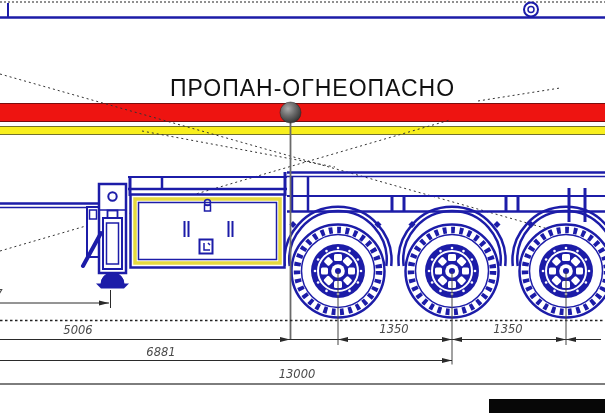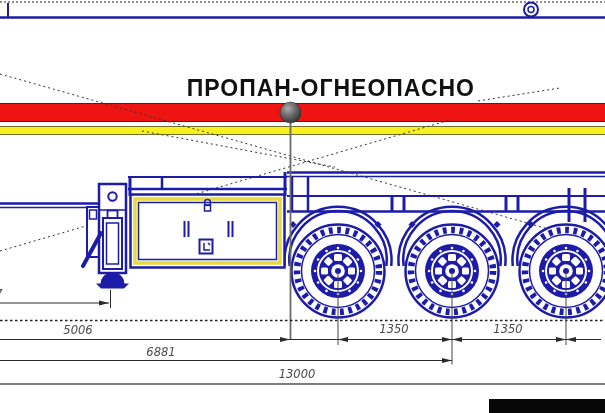--- a/index.html
+++ b/index.html
@@ -4,22 +4,22 @@
 <style>
   html,body{margin:0;padding:0;background:#ffffff;}
   .canvas{
     position:relative;width:605px;height:413px;background:#ffffff;
     overflow:hidden;font-family:"Liberation Sans",sans-serif;
   }
   .stripe{position:absolute;left:0;width:605px;}
   .stripe-red{top:103px;height:17px;background:#ee1411;border-top:1px solid #7a0d0d;border-bottom:1px solid #7a0d0d;}
   .stripe-yellow{top:126px;height:7px;background:#f8ef1e;border-top:1px solid #72722e;border-bottom:1px solid #72722e;}
   .title{
-    position:absolute;top:76px;left:150px;width:325px;text-align:right;
-    font-size:23px;font-weight:bold;letter-spacing:1px;color:#101010;line-height:24px;white-space:nowrap;
+    position:absolute;top:76px;left:150px;width:325px;text-align:center;
+    font-size:23px;font-weight:normal;letter-spacing:1px;color:#101010;line-height:24px;white-space:nowrap;
   }
   .drawing{position:absolute;left:0;top:0;}
   .blackbar{position:absolute;left:489px;top:399px;width:116px;height:14px;background:#070707;}
   text.dim{font-family:"DejaVu Sans",sans-serif;font-style:italic;font-size:11.5px;fill:#4a4a4a;}
   text.dim-partial{font-family:"DejaVu Sans",sans-serif;font-style:italic;font-size:12px;fill:#4a4a4a;}
 </style>
 </head>
 <body>
 
 <div class="canvas">

